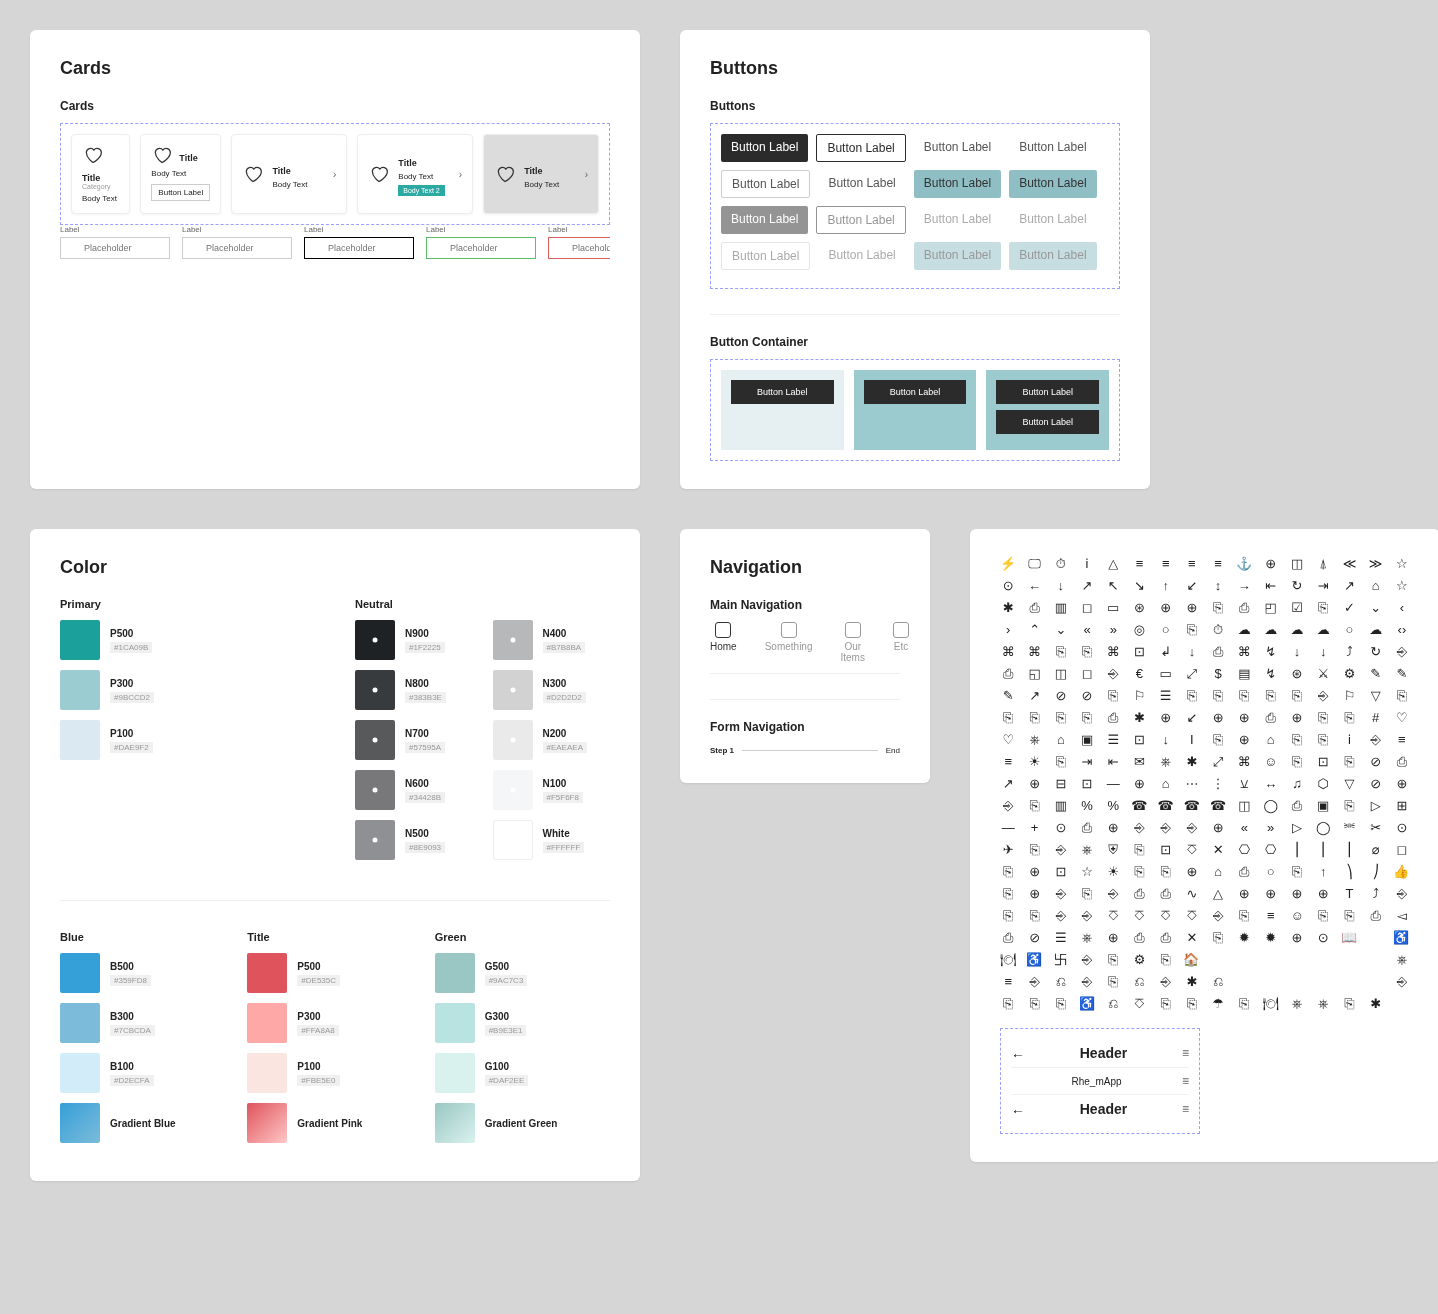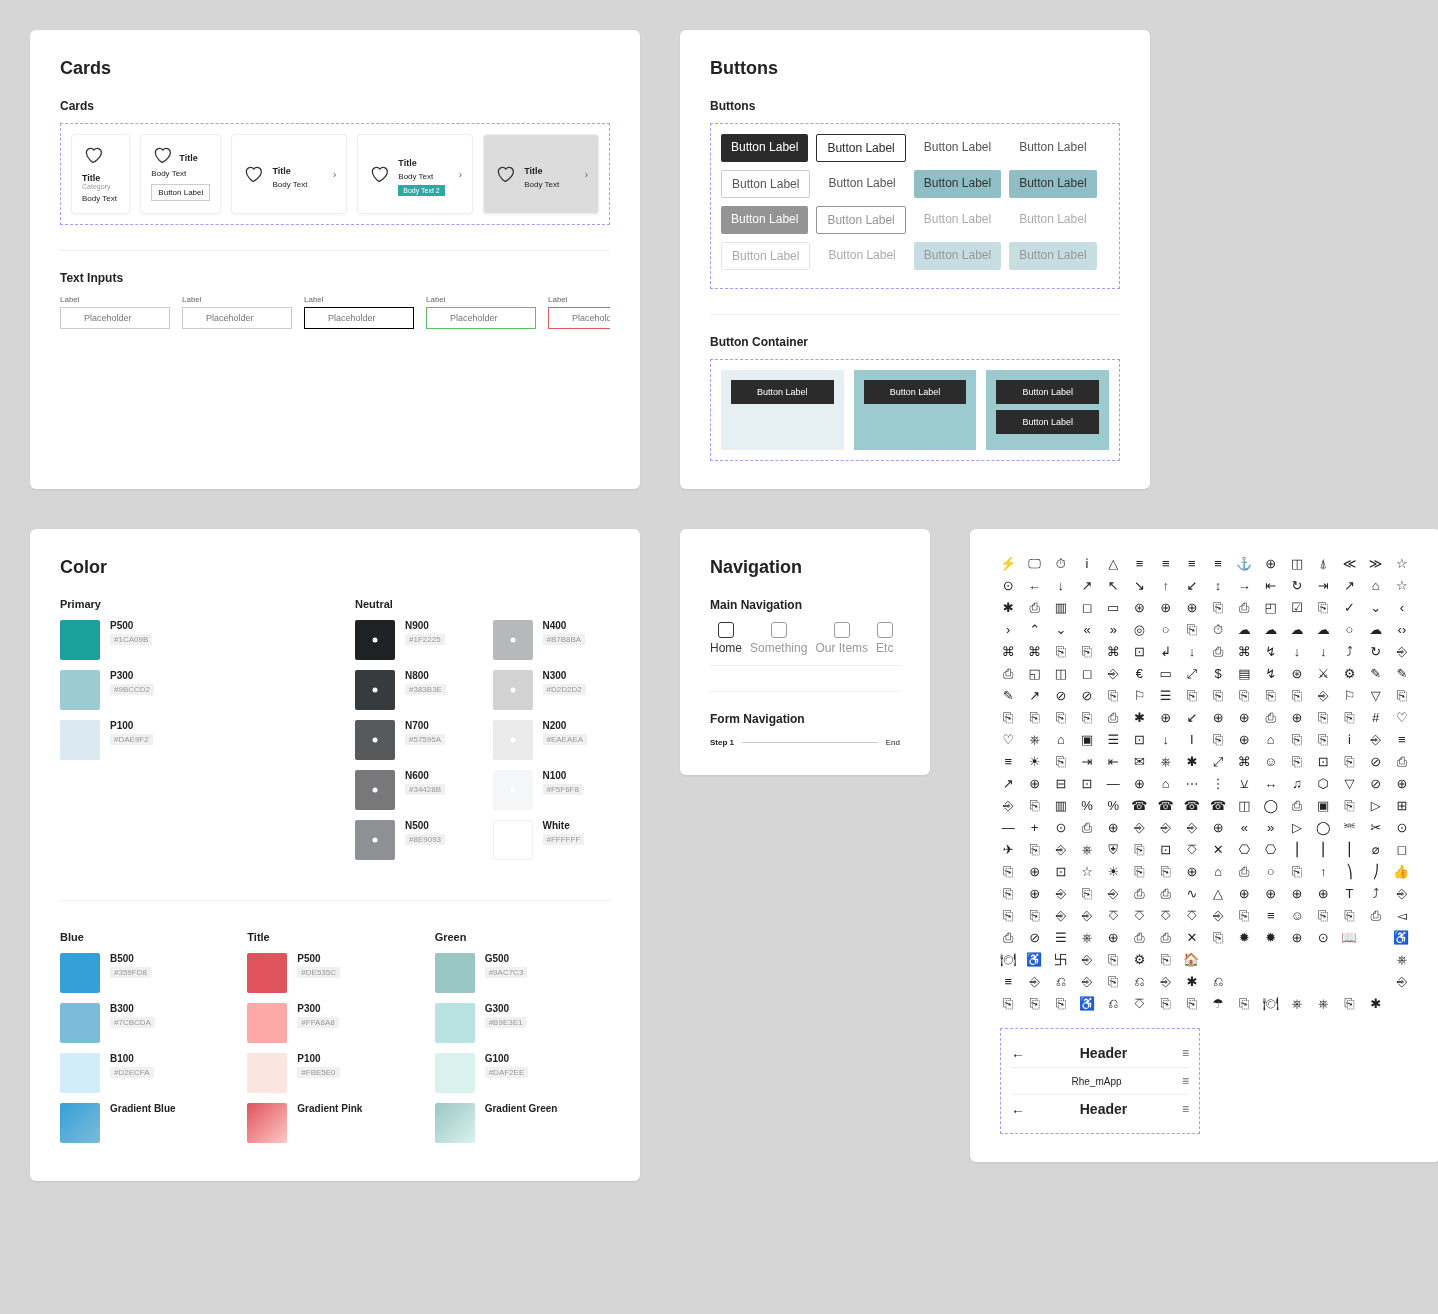--- a/index.html
+++ b/index.html
@@ -47,30 +47,30 @@
 
   .container-row { display:grid; grid-template-columns: 1fr 1fr 1fr; gap:10px; }
   .container-box { padding:10px; }
   .container-box.light { background:#e6f0f3; }
   .container-box.teal { background:#9ccbcf; }
   .container-box .bigbtn { background:#2b2b2b; color:#fff; font-size:9px; padding:7px 0; text-align:center; margin-bottom:6px; }
 
   
   .color-grid { display:grid; grid-template-columns: 1fr 1fr; gap:40px; }
   .sub { font-size:11px; font-weight:700; margin-bottom:10px; }
-  .swatch-row { display:flex; align-items:flex-start; gap:10px; margin-bottom:10px; }
+  .swatch-row { display:flex; align-items:center; gap:10px; margin-bottom:10px; }
   .swatch { width:40px; height:40px; border-radius:2px; position:relative; }
   .swatch .dot { position:absolute; top:50%; left:50%; width:5px; height:5px; background:#fff; border-radius:50%; transform:translate(-50%,-50%); }
   .swatch-info .name { font-size:10px; font-weight:600; }
   .swatch-info .hex { font-size:8px; color:#999; background:#f0f0f0; padding:1px 4px; display:inline-block; margin-top:2px; }
   .neutral-cols { display:grid; grid-template-columns:1fr 1fr; gap:20px; }
   .color-row3 { display:grid; grid-template-columns:1fr 1fr 1fr; gap:12px; margin-top:30px; border-top:1px solid #eee; padding-top:30px; }
 
   
-  .nav-tabs { display:flex; gap:8px; font-size:12px; border-bottom:1px solid #eee; padding-bottom:10px; }
+  .nav-tabs { display:flex; gap:28px; font-size:10px; border-bottom:1px solid #eee; padding-bottom:10px; }
   .nav-tab { text-align:center; color:#999; }
   .nav-tab.active { color:#333; }
   .nav-tab .ic { width:16px; height:16px; border:1px solid currentColor; border-radius:3px; margin:0 auto 3px; }
   .form-nav { display:flex; justify-content:space-between; font-size:8px; margin-top:12px; align-items:center; }
   .form-nav .line { flex:1; height:1px; background:#ccc; margin:0 8px; }
   .step1 { font-weight:600; }
 
   
   .icons-grid { display:grid; grid-template-columns: repeat(16, 1fr); gap:9px 10px; font-size:13px; color:#222; }
   .icons-grid span { text-align:center; line-height:1; }
@@ -138,21 +138,20 @@
             <path d="M12 21s-8-5-8-12a5 5 0 0 1 9-3 5 5 0 0 1 9 3c0 7-10 12-10 12z"></path>
           </svg>
         <div class="info">
           <div class="title">Title</div>
           <div class="body">Body Text</div>
         </div>
         <div class="chev">›</div>
       </div>
     </div>
 
-    <div class="section-title">Text Inputs</div>
     <div class="inputs-row" id="inputs-row">
         <div class="input-group"><span class="lbl">Label</span><input placeholder="Placeholder" style=""></div>
         <div class="input-group"><span class="lbl">Label</span><input placeholder="Placeholder" style=""></div>
         <div class="input-group"><span class="lbl">Label</span><input placeholder="Placeholder" class="black-b" style=""></div>
         <div class="input-group"><span class="lbl">Label</span><input placeholder="Placeholder" class="green-b" style=""></div>
         <div class="input-group"><span class="lbl">Label</span><input placeholder="Placeholder" class="red-b" style=""></div>
       </div>
   </div>
 
   <div class="panel">

